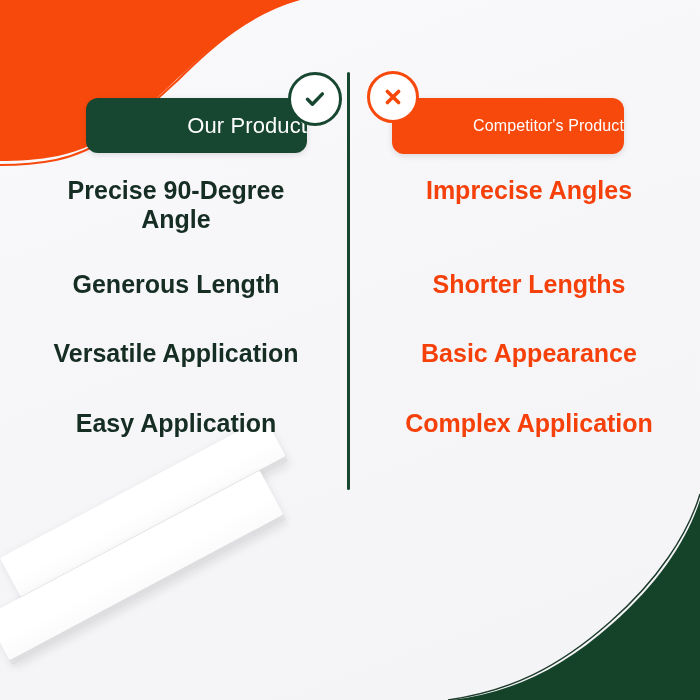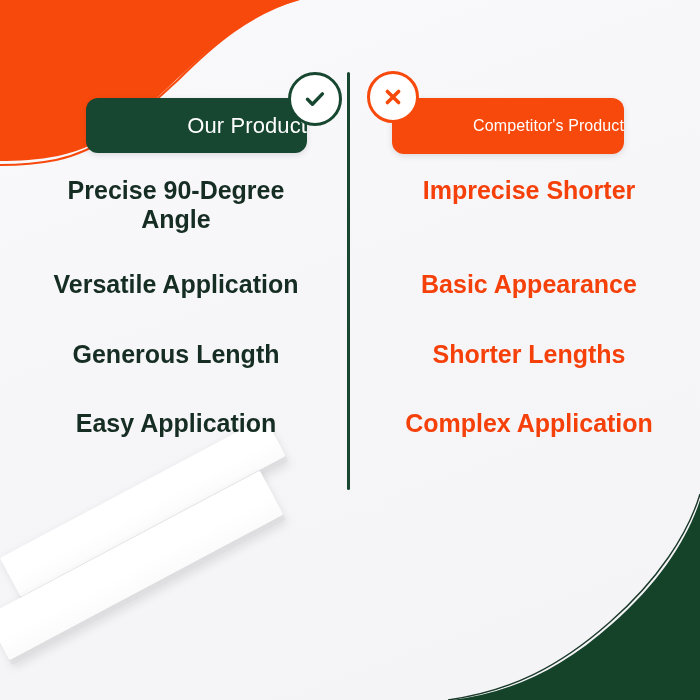--- a/index.html
+++ b/index.html
@@ -208,42 +208,42 @@
     </svg>
   </div>
 
   <div id="rows">
 
     <div class="feature-row row-0">
       <div class="cell cell-left">
         <span>Precise 90-Degree Angle</span>
       </div>
       <div class="cell cell-right">
-        <span>Imprecise Shorter</span>
+        <span>Imprecise Angles</span>
+      </div>
+    </div>
+
+    <div class="feature-row row-2">
+      <div class="cell cell-left">
+        <span>Generous Length</span>
+      </div>
+      <div class="cell cell-right">
+        <span>Shorter Lengths</span>
       </div>
     </div>
 
     <div class="feature-row row-1">
       <div class="cell cell-left">
         <span>Versatile Application</span>
       </div>
       <div class="cell cell-right">
         <span>Basic Appearance</span>
       </div>
     </div>
 
-    <div class="feature-row row-2">
-      <div class="cell cell-left">
-        <span>Generous Length</span>
-      </div>
-      <div class="cell cell-right">
-        <span>Shorter Lengths</span>
-      </div>
-    </div>
-
     <div class="feature-row row-3">
       <div class="cell cell-left">
         <span>Easy Application</span>
       </div>
       <div class="cell cell-right">
         <span>Complex Application</span>
       </div>
     </div>
 
   </div>

